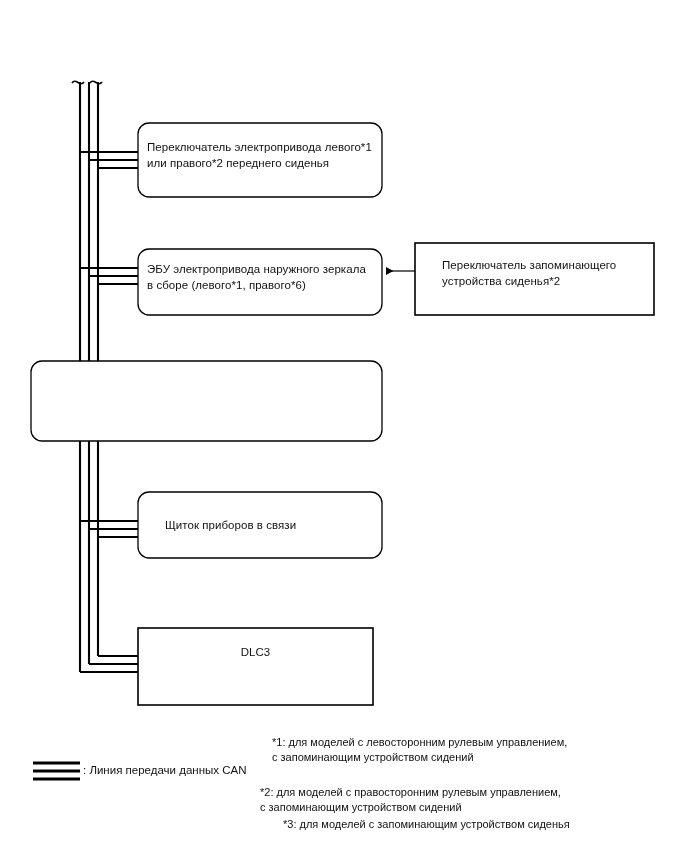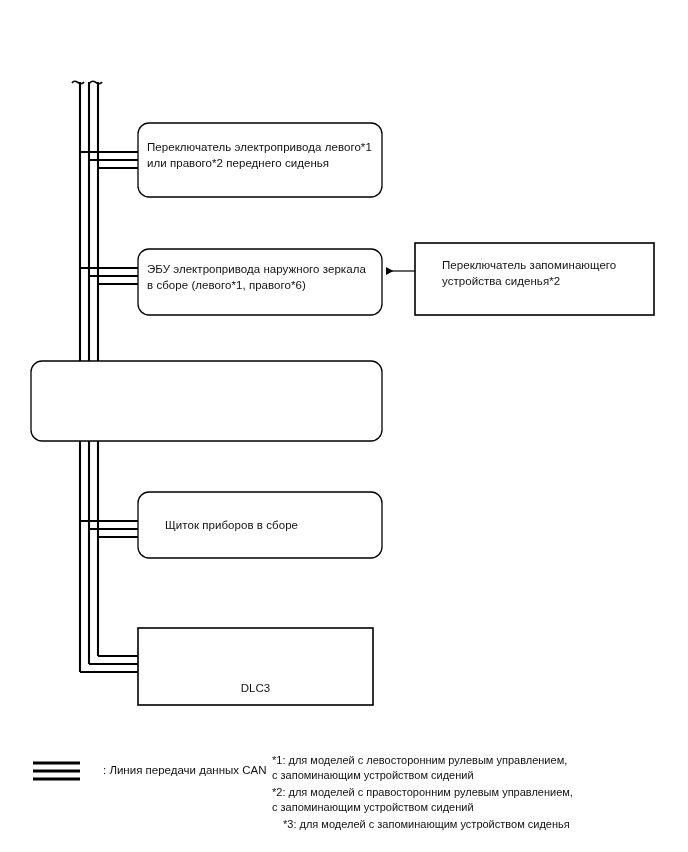--- a/index.html
+++ b/index.html
@@ -71,35 +71,35 @@
   <div class="txt boxtext" style="left:147px;top:140px;width:232px;">Переключатель электропривода левого*1
 или правого*2 переднего сиденья</div>
 
   <div class="txt boxtext" style="left:147px;top:262px;width:232px;">ЭБУ электропривода наружного зеркала
 в сборе (левого*1, правого*6)</div>
 
   <div class="txt boxtext" style="left:442px;top:258px;width:210px;">Переключатель запоминающего
 устройства сиденья*2</div>
 
 
-  <div class="txt boxtext" style="left:165px;top:518px;width:210px;">Щиток приборов в сборе</div>
+  <div class="txt boxtext" style="left:165px;top:518px;width:210px;">Щиток приборов в связи</div>
 
-  <div class="txt boxtext" style="left:138px;top:645px;width:235px;text-align:center;margin-top:36px;">DLC3</div>
+  <div class="txt boxtext" style="left:138px;top:645px;width:235px;text-align:center;">DLC3</div>
 
   <svg class="layer" viewBox="0 0 688 852">
     <g stroke="#000" stroke-width="3.2">
       <line x1="33" y1="763" x2="80" y2="763"></line>
       <line x1="33" y1="771" x2="80" y2="771"></line>
       <line x1="33" y1="779" x2="80" y2="779"></line>
     </g>
   </svg>
 
-  <div class="legendlabel" style="left:83px;top:764px;margin-left:20px;">: Линия передачи данных CAN</div>
+  <div class="legendlabel" style="left:83px;top:764px;">: Линия передачи данных CAN</div>
 
-  <div class="footnote" style="left:272px;top:753px;width:400px;">*1: для моделей с левосторонним рулевым управлением,
+  <div class="footnote" style="left:272px;top:735px;width:400px;">*1: для моделей с левосторонним рулевым управлением,
 с запоминающим устройством сидений</div>
 
-  <div class="footnote" style="left:272px;top:785px;width:400px;">*2: для моделей с правосторонним рулевым управлением,
+  <div class="footnote" style="left:260px;top:785px;width:400px;">*2: для моделей с правосторонним рулевым управлением,
 с запоминающим устройством сидений</div>
 
   <div class="footnote" style="left:283px;top:817px;width:400px;">*3: для моделей с запоминающим устройством сиденья</div>
 
 </div>
 
 </body></html>

